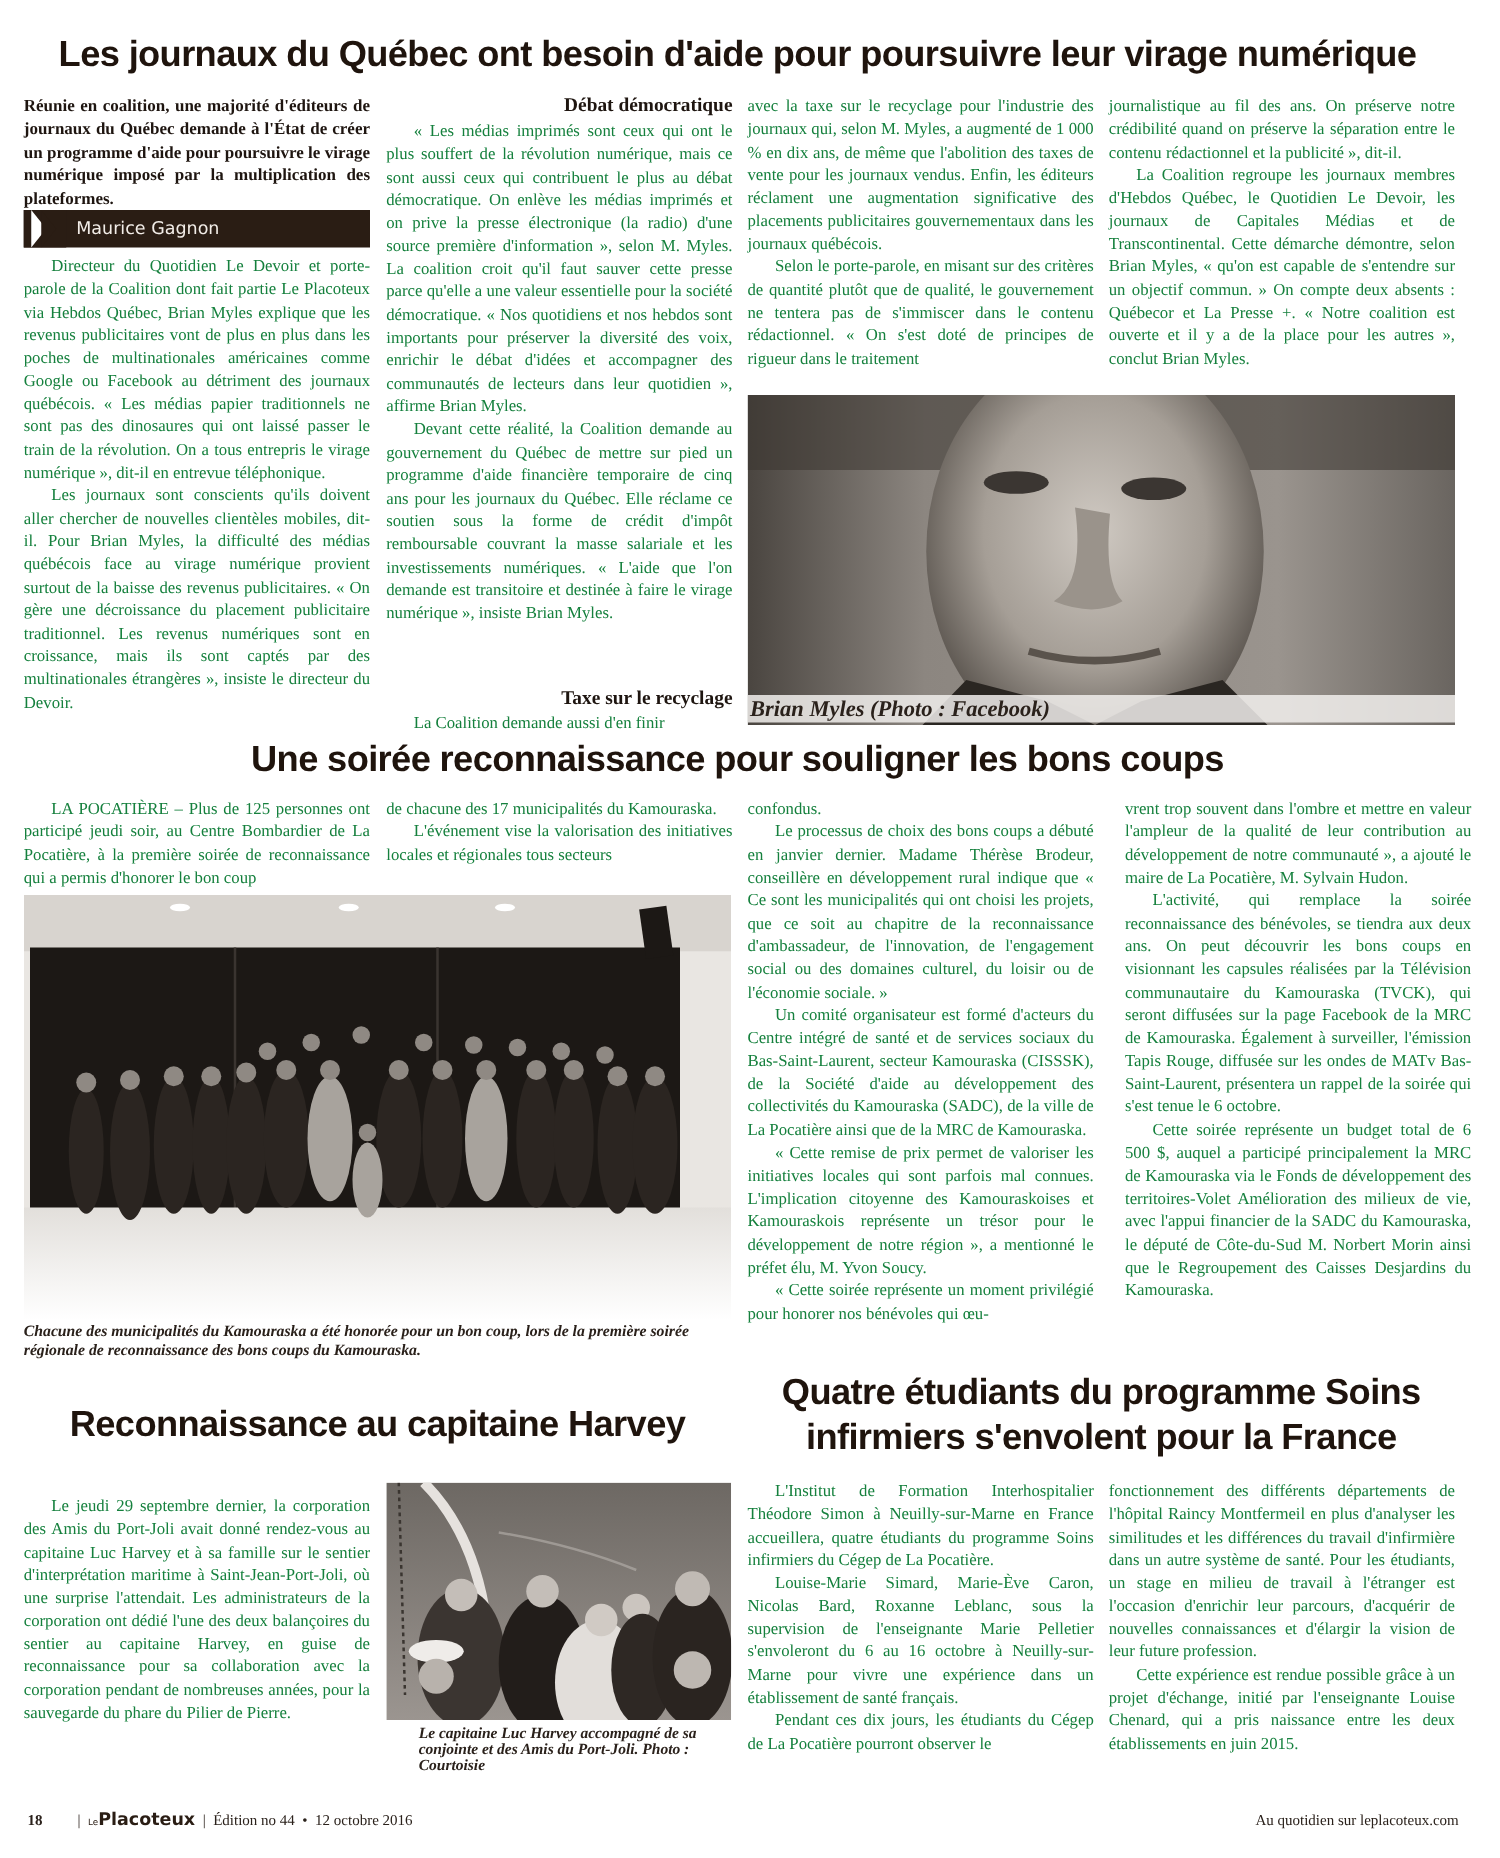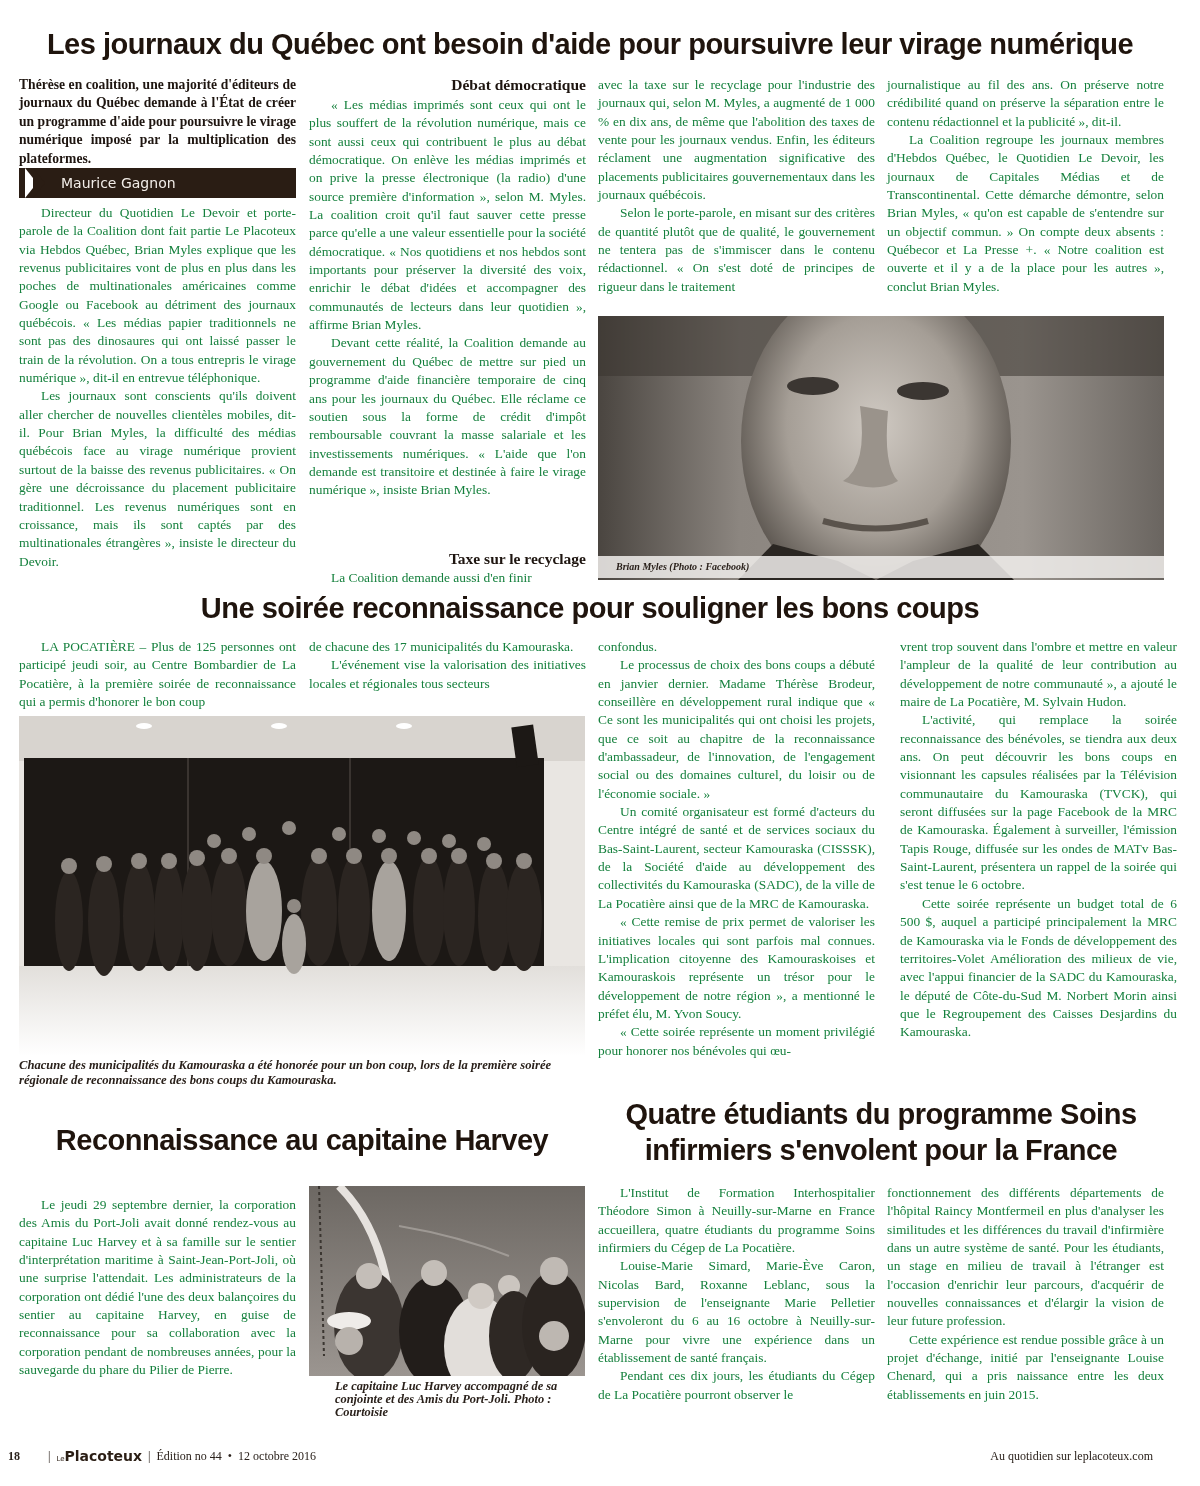--- a/index.html
+++ b/index.html
@@ -24,21 +24,21 @@
   .brand { font-family:"DejaVu Sans", sans-serif; font-weight:bold; font-size:14px; color:#2a1d14; }
   .brand small { font-size:7px; font-weight:normal; }
 </style>
 </head>
 <body>
 
 <div class="page">
 
   <div class="abs hl hl-c" style="left:0; top:28px; width:1180px; font-size:29px;">Les journaux du Québec ont besoin d'aide pour poursuivre leur virage numérique</div>
 
-  <div class="abs lede" style="left:19px; top:76px; width:277px;">Thérèse en coalition, une majorité d'éditeurs de journaux du Québec demande à l'État de créer un programme d'aide pour poursuivre le virage numérique imposé par la multiplication des plateformes.</div>
+  <div class="abs lede" style="left:19px; top:76px; width:277px;">Réunie en coalition, une majorité d'éditeurs de journaux du Québec demande à l'État de créer un programme d'aide pour poursuivre le virage numérique imposé par la multiplication des plateformes.</div>
 
   <div class="abs byline" style="left:19px; top:168px; width:277px;">
     <div class="chevwrap"></div>
     <span class="name">Maurice Gagnon</span>
   </div>
 
   <div class="abs col" style="left:19px; top:204px; width:277px;">
     <p>Directeur du Quotidien Le Devoir et porte-parole de la Coalition dont fait partie Le Placoteux via Hebdos Québec, Brian Myles explique que les revenus publicitaires vont de plus en plus dans les poches de multinationales américaines comme Google ou Facebook au détriment des journaux québécois. « Les médias papier traditionnels ne sont pas des dinosaures qui ont laissé passer le train de la révolution. On a tous entrepris le virage numérique », dit-il en entrevue téléphonique.</p>
     <p>Les journaux sont conscients qu'ils doivent aller chercher de nouvelles clientèles mobiles, dit-il. Pour Brian Myles, la difficulté des médias québécois face au virage numérique provient surtout de la baisse des revenus publicitaires. « On gère une décroissance du placement publicitaire traditionnel. Les revenus numériques sont en croissance, mais ils sont captés par des multinationales étrangères », insiste le directeur du Devoir.</p>
   </div>
@@ -85,21 +85,21 @@
       <rect x="0" y="0" width="566" height="60" fill="#3a3530" opacity="0.55"></rect>
       <ellipse cx="278" cy="125" rx="135" ry="165" fill="url(#face1)"></ellipse>
       <path d="M140 264 L175 228 L240 245 L278 264 Z" fill="#2a2622"></path>
       <path d="M416 264 L380 228 L315 245 L278 264 Z" fill="#2a2622"></path>
       <ellipse cx="215" cy="70" rx="26" ry="9" fill="#3b3632"></ellipse>
       <ellipse cx="325" cy="75" rx="26" ry="9" fill="#3b3632"></ellipse>
       <path d="M262 90 Q270 150 245 165 Q278 178 300 165 Q285 150 290 95" fill="#9a938b"></path>
       <path d="M225 205 Q278 220 330 205" stroke="#5a534c" stroke-width="6" fill="none"></path>
       <rect x="0" y="240" width="566" height="22" fill="#f1efec" opacity="0.85"></rect>
     </svg>
-    <div class="abs caption" style="left:18px; top:244px; font-size:10px;">Brian Myles (Photo : Facebook)</div>
+    <div class="abs caption" style="left:2px; top:244px; font-size:18px;">Brian Myles (Photo : Facebook)</div>
   </div>
 
   <div class="abs hl hl-c" style="left:0; top:592px; width:1180px; font-size:29px;">Une soirée reconnaissance pour souligner les bons coups</div>
 
   <div class="abs col" style="left:19px; top:638px; width:277px;">
     <p>LA POCATIÈRE – Plus de 125 personnes ont participé jeudi soir, au Centre Bombardier de La Pocatière, à la première soirée de reconnaissance qui a permis d'honorer le bon coup</p>
   </div>
 
   <div class="abs col" style="left:309px; top:638px; width:277px;">
     <p class="noind">de chacune des 17 municipalités du Kamouraska.</p>
@@ -229,21 +229,21 @@
     <p>L'Institut de Formation Interhospitalier Théodore Simon à Neuilly-sur-Marne en France accueillera, quatre étudiants du programme Soins infirmiers du Cégep de La Pocatière.</p>
     <p>Louise-Marie Simard, Marie-Ève Caron, Nicolas Bard, Roxanne Leblanc, sous la supervision de l'enseignante Marie Pelletier s'envoleront du 6 au 16 octobre à Neuilly-sur-Marne pour vivre une expérience dans un établissement de santé français.</p>
     <p>Pendant ces dix jours, les étudiants du Cégep de La Pocatière pourront observer le</p>
   </div>
 
   <div class="abs col" style="left:887px; top:1184px; width:277px;">
     <p class="noind">fonctionnement des différents départements de l'hôpital Raincy Montfermeil en plus d'analyser les similitudes et les différences du travail d'infirmière dans un autre système de santé. Pour les étudiants, un stage en milieu de travail à l'étranger est l'occasion d'enrichir leur parcours, d'acquérir de nouvelles connaissances et d'élargir la vision de leur future profession.</p>
     <p>Cette expérience est rendue possible grâce à un projet d'échange, initié par l'enseignante Louise Chenard, qui a pris naissance entre les deux établissements en juin 2015.</p>
   </div>
 
-  <div class="abs footer" style="left:8px; top:1446px; width:1145px; height:20px; display:flex; align-items:center;">
+  <div class="abs footer" style="left:22px; top:1446px; width:1145px; height:20px; display:flex; align-items:center;">
     <span style="font-weight:bold; width:40px;">18</span>
     <span style="margin:0 6px 0 0;">|</span>
     <span class="brand">
       <small>Le</small><span>Placoteux</span>
     </span>
     <span style="margin:0 6px;">|</span>
     <span>Édition no 44</span>
     <span style="margin:0 6px;">•</span>
     <span>12 octobre 2016</span>
     <span style="flex:1"></span>

